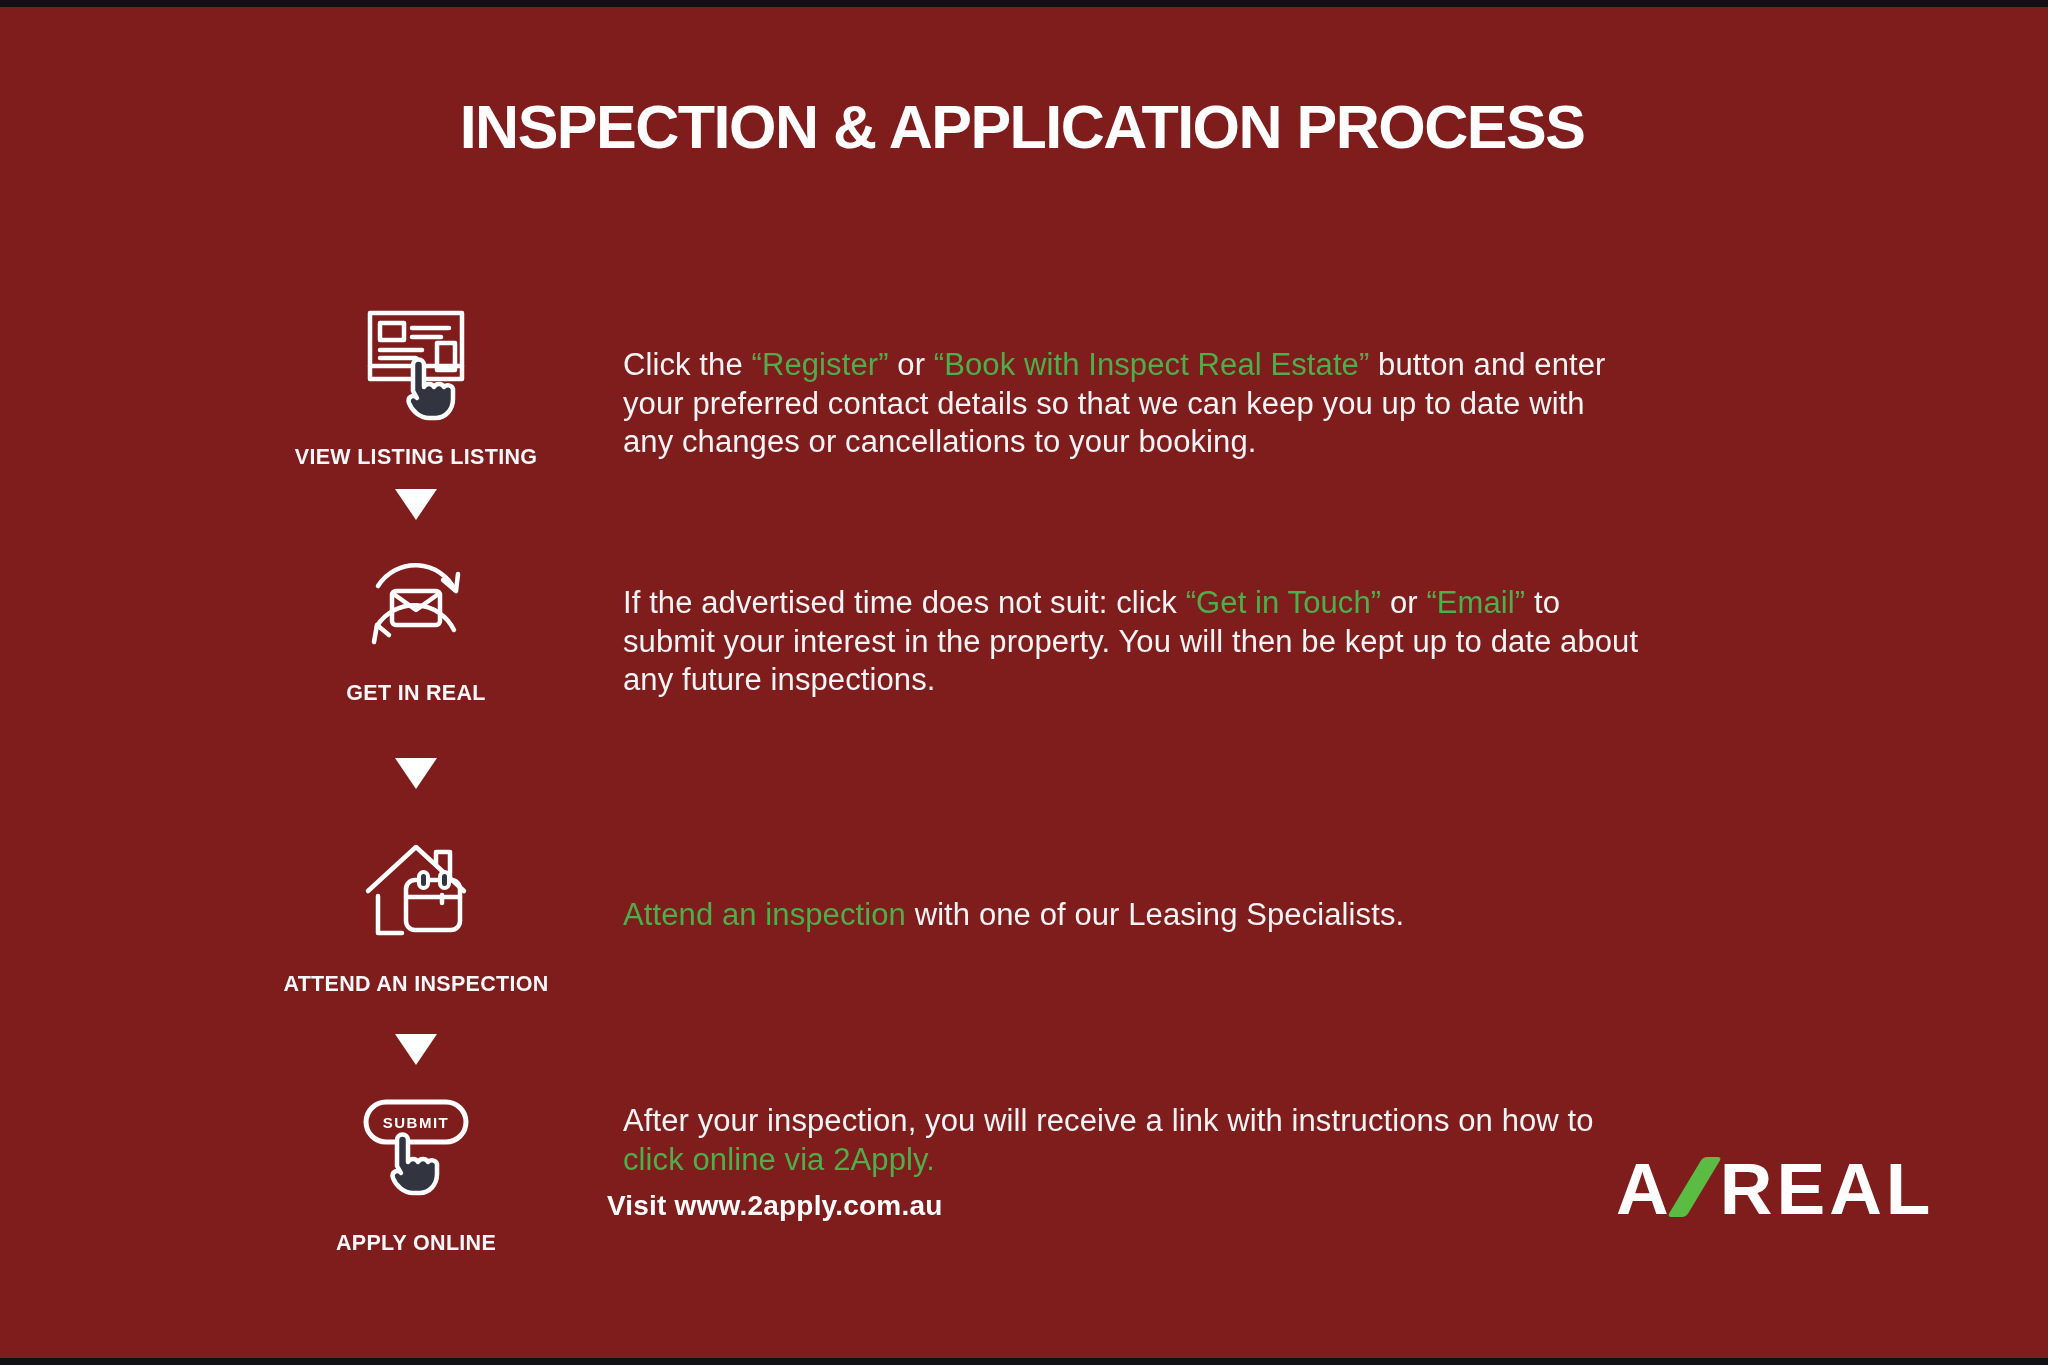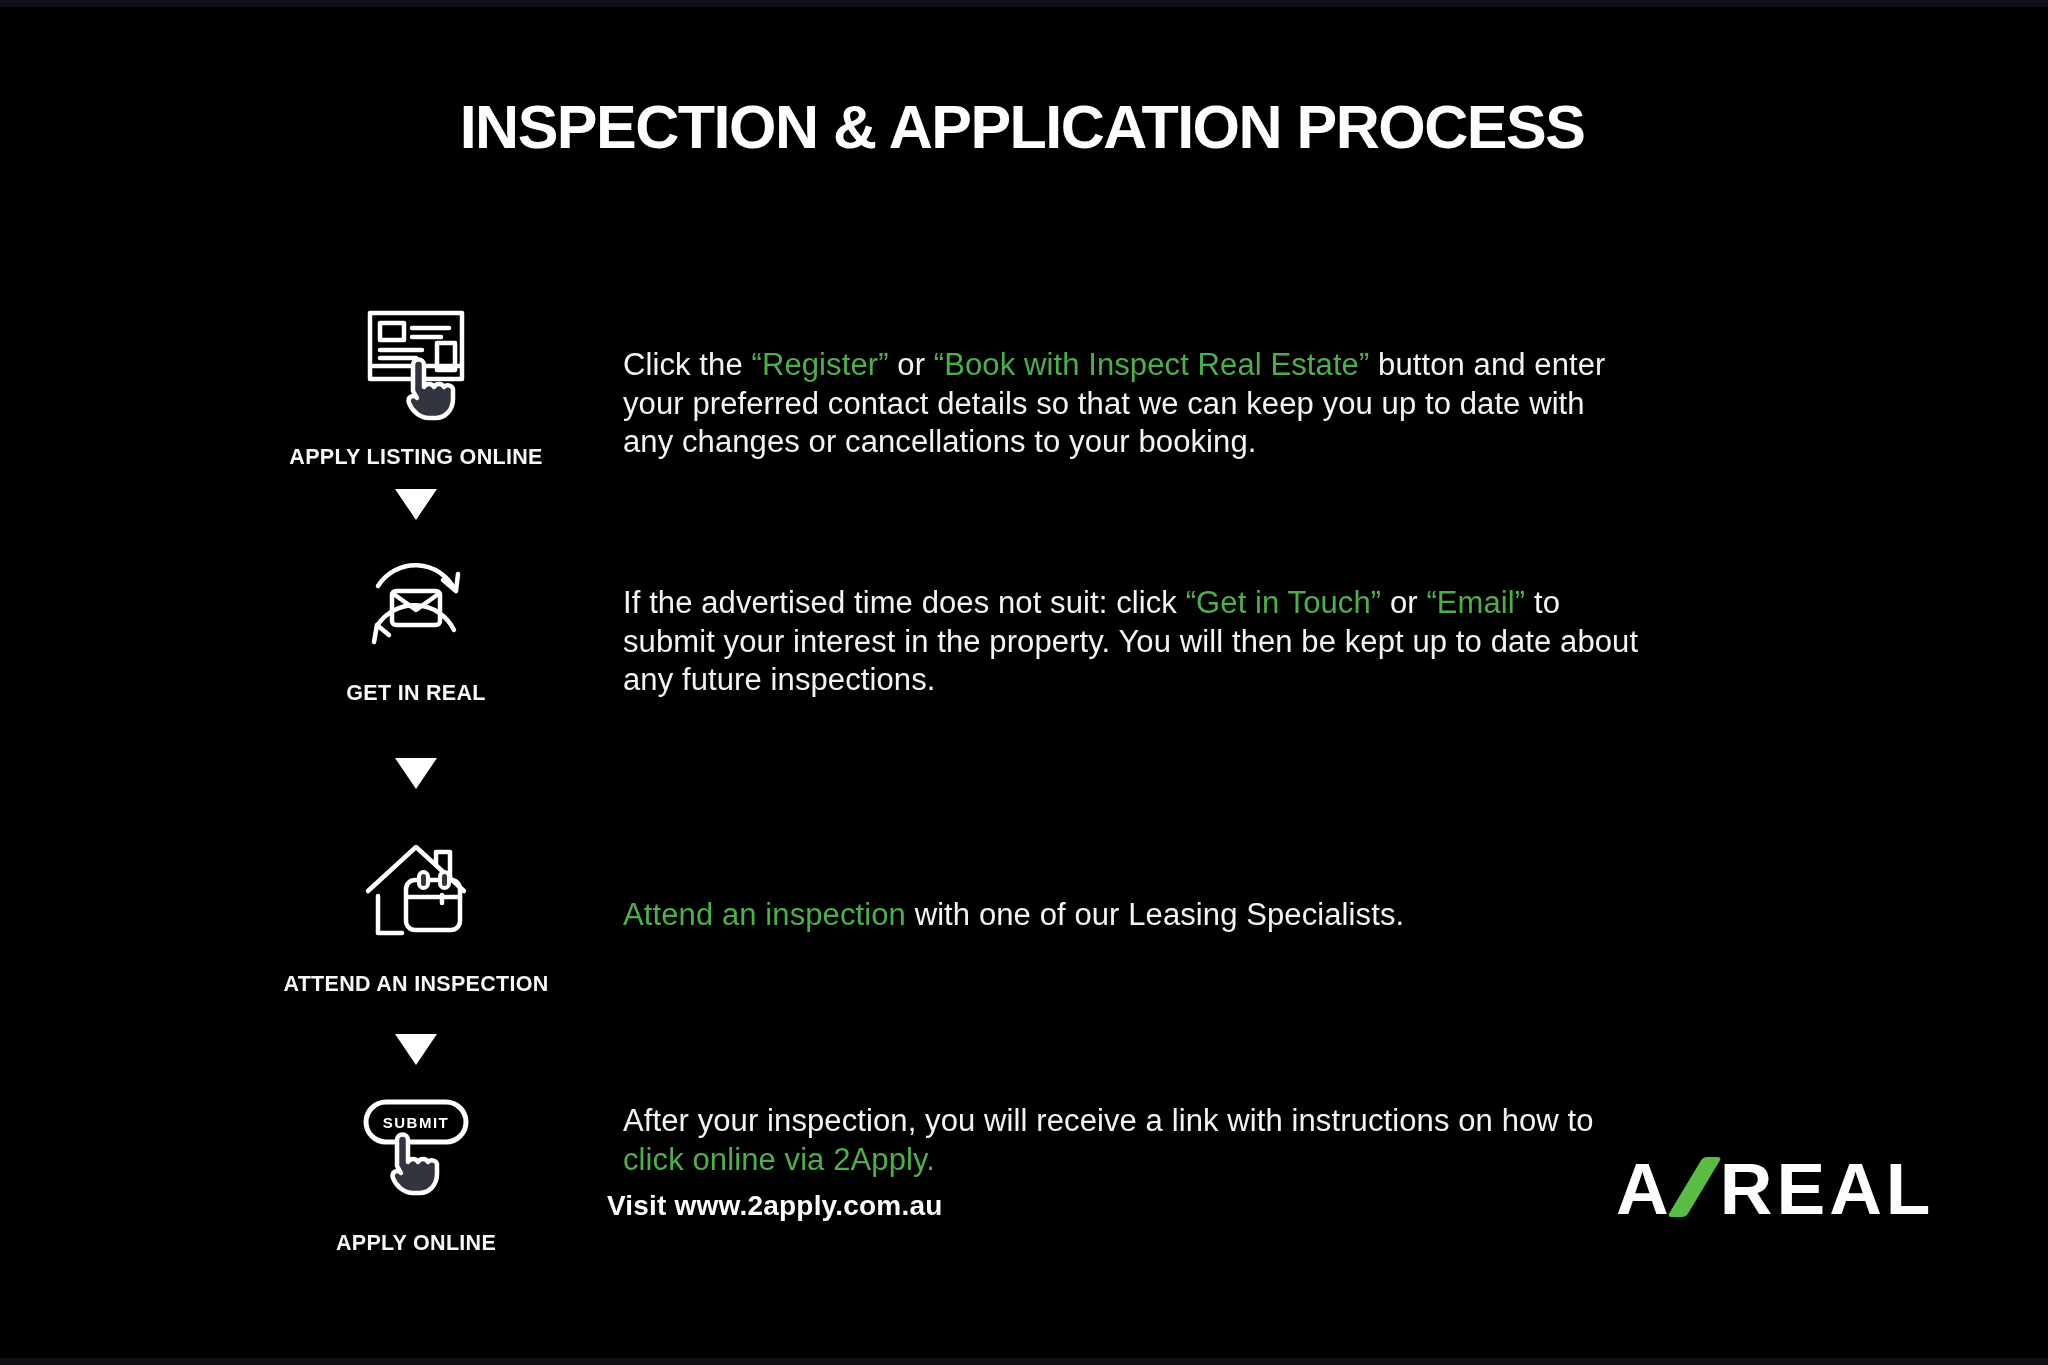--- a/index.html
+++ b/index.html
@@ -1,19 +1,19 @@
 <!DOCTYPE html>
 <html><head>
 <meta charset="utf-8">
 <style>
   html,body{margin:0;padding:0;background:#1d1e25;}
   .poster{
     position:relative;
     width:2048px;height:1365px;
-    background:#000000;
+    background:#7f1d1d;
     overflow:hidden;
     font-family:"Liberation Sans",sans-serif;
     color:#ffffff;
   }
   .edge-bar{position:absolute;left:0;width:2048px;height:7px;background:#101116;}
   .edge-bar.top{top:0;}
   .edge-bar.bottom{bottom:0;}
 
   .title{
     position:absolute;left:1022px;top:92px;transform:translateX(-50%);
@@ -80,21 +80,21 @@
         <rect x="20" y="20" width="24" height="17"></rect>
         <line x1="52" y1="25" x2="89" y2="25"></line>
         <line x1="52" y1="34" x2="81" y2="34"></line>
         <line x1="20" y1="47" x2="62" y2="47"></line>
         <line x1="20" y1="55" x2="56" y2="55"></line>
         <rect x="77" y="40" width="18" height="27"></rect>
         <path class="mask-fill" d="M53 88 V62 a5.5 5.5 0 0 1 11 0 V84 c2 -4 8 -4 10 0 c2 -4 8 -4 10 0 c2 -3 8 -2 9 2 v10 c0 11 -8 19 -17 19 h-7 c-9 0 -17 -7 -20 -15 c-2 -6 4 -9 8 -5 z"></path>
       </g>
     </svg>
   </div>
-  <div class="step-label" style="top:445px;left:416px;">APPLY LISTING ONLINE</div>
+  <div class="step-label" style="top:445px;left:416px;">VIEW LISTING LISTING</div>
 
   <p class="desc" style="top:330px;"><span>Click the </span><span class="green">“Register”</span><span> or </span><span class="green">“Book with Inspect Real Estate”</span><span> button and enter your preferred contact details so that we can keep you up to date with any changes or cancellations to your booking.</span></p>
 
   <div class="down-arrow" style="left:416px;top:489px;"></div>
 
   <div class="step-icon" style="left:416px;top:552px;">
     <svg width="112" height="112" viewBox="0 0 112 112">
       <g class="stroke">
         <path d="M18 34 A44 44 0 0 1 95 38"></path>
         <path d="M83 28 L96 39 L98 22"></path>

